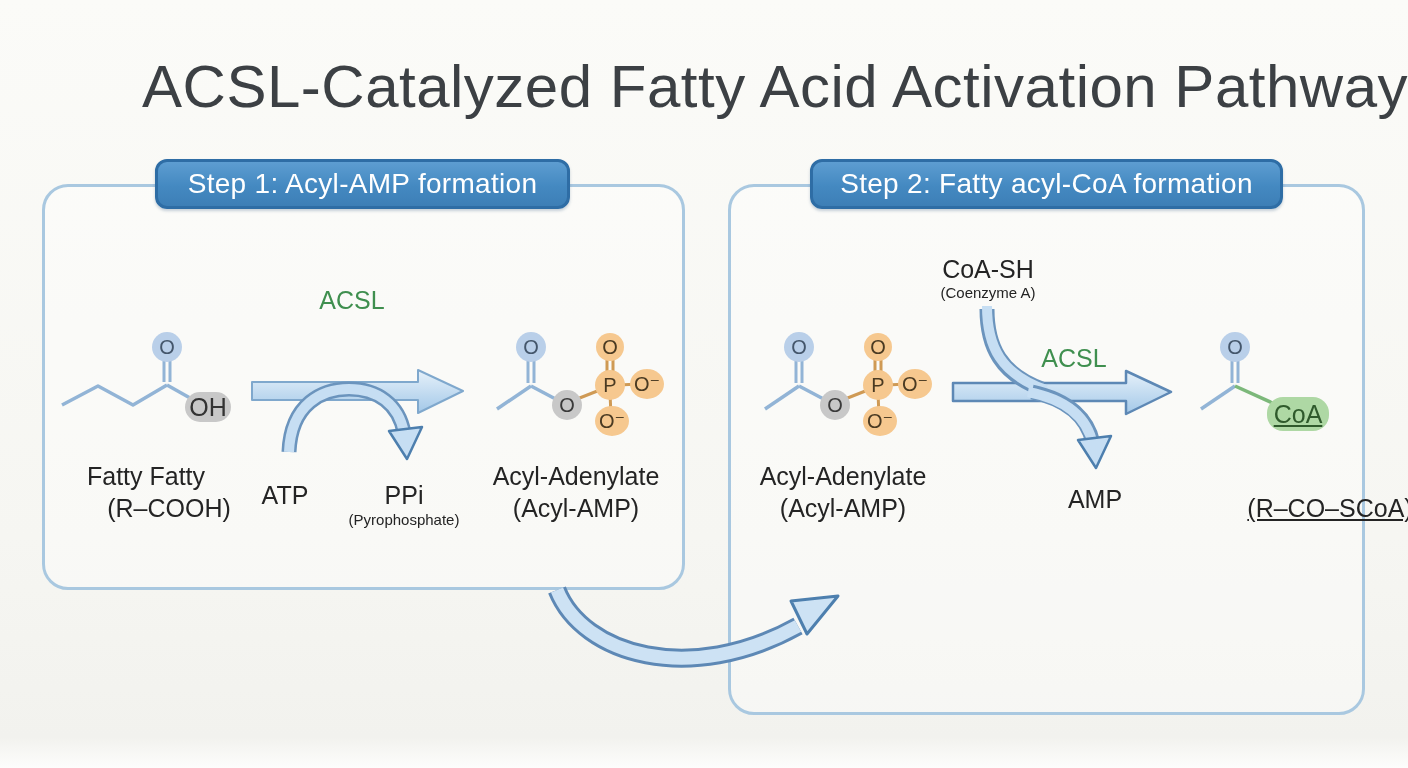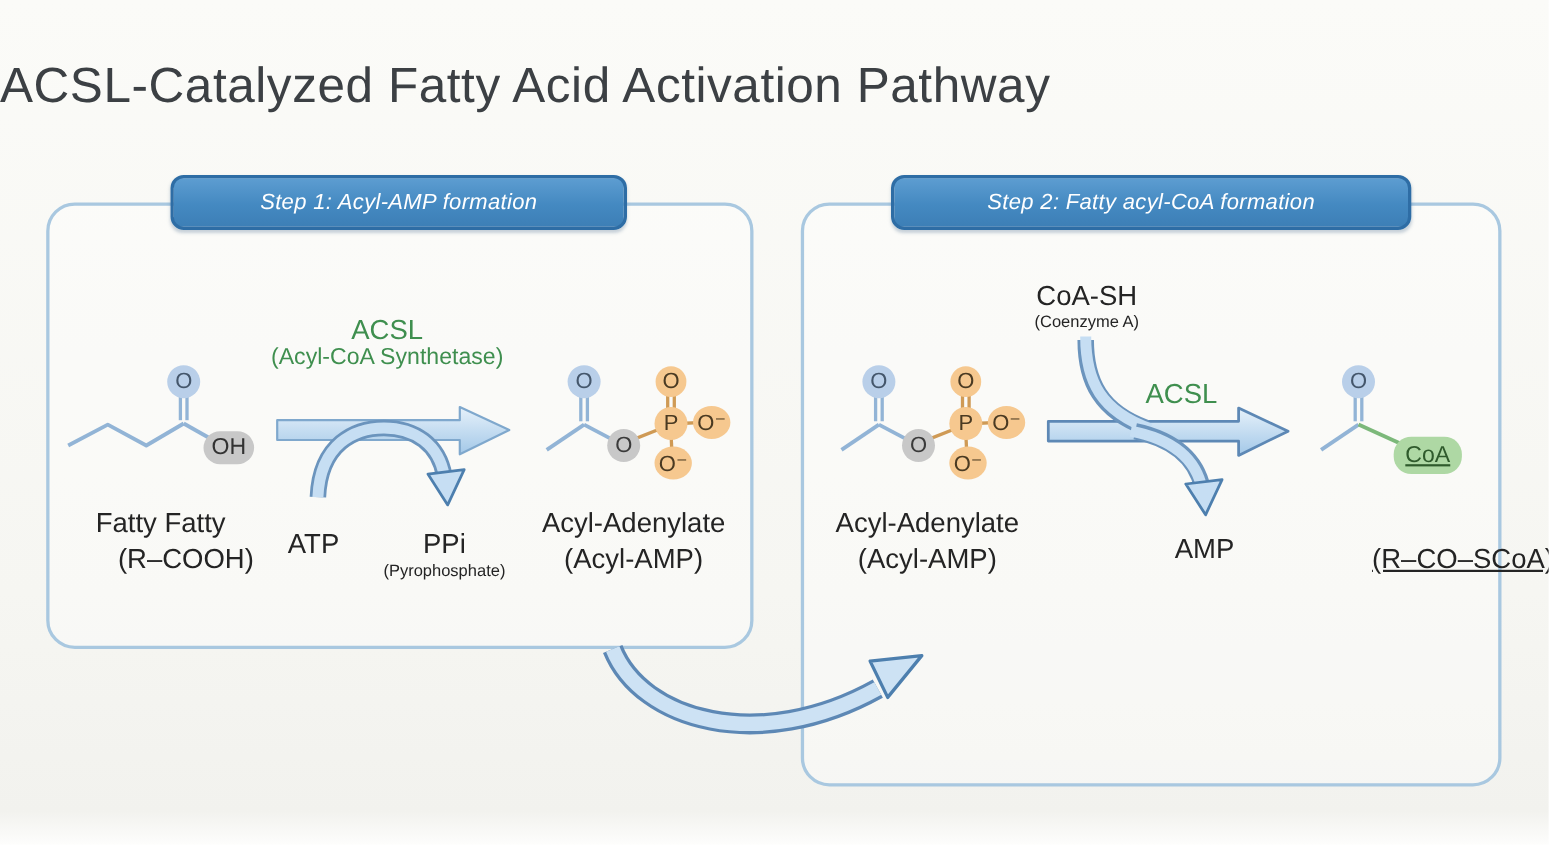--- a/index.html
+++ b/index.html
@@ -2,40 +2,40 @@
 <html><head>
 <meta charset="utf-8">
 <style>
   html,body{margin:0;padding:0;}
   #canvas{
     position:relative;width:1408px;height:768px;overflow:hidden;
     background:linear-gradient(180deg,#fbfbf8 0%,#f6f6f2 70%,#f2f2ee 96%,#fdfdfc 100%);
     font-family:"Liberation Sans","DejaVu Sans",sans-serif;color:#2e2e2e;
   }
   .abs{position:absolute;}
-  #title{left:0;right:0;top:52px;text-align:left;font-size:45px;font-weight:500;color:#3c4044;letter-spacing:.5px;z-index:4;}
+  #title{left:0;right:0;top:52px;text-align:right;font-size:60px;font-weight:500;color:#3c4044;letter-spacing:.5px;z-index:4;}
   .panel{border:3px solid #a9c8e0;border-radius:26px;background:rgba(255,255,255,.35);z-index:1;}
   #panel1{left:42px;top:184px;width:637px;height:400px;}
   #panel2{left:728px;top:184px;width:631px;height:525px;}
   .badge{
     height:44px;border:3px solid #2e6da5;border-radius:12px;z-index:4;
     background:linear-gradient(180deg,#5d9dd1 0%,#4489c1 55%,#3d7fb6 100%);
     color:#fff;display:flex;align-items:center;justify-content:center;
-    font-size:20px;letter-spacing:.3px;box-shadow:0 2px 3px rgba(40,80,120,.25);font-style:italic;
+    font-size:28px;letter-spacing:.3px;box-shadow:0 2px 3px rgba(40,80,120,.25);
   }
   #badge1{left:155px;top:159px;width:409px;}
   #badge2{left:810px;top:159px;width:467px;}
   #arrows{left:0;top:0;z-index:2;pointer-events:none;}
   .mol{width:200px;height:120px;z-index:3;}
   .mol svg{position:absolute;left:0;top:0;}
   .atom{position:absolute;display:flex;align-items:center;justify-content:center;border-radius:50%;font-size:20px;color:#3e4c5e;z-index:2;}
   .atom.blue{background:#b9cfe9;color:#44566b;}
   .atom.gray{background:#c8c8c8;color:#3a3a3a;}
   .atom.orange{background:#f6c88f;color:#4a3push;color:#4a3a22;}
-  .pill{position:absolute;display:flex;align-items:center;justify-content:center;border-radius:16px;font-size:21px;z-index:2;}
+  .pill{position:absolute;display:flex;align-items:center;justify-content:center;border-radius:16px;font-size:25px;z-index:2;}
   .pill.gray{background:#c8c8c8;color:#333;}
   .pill.green{background:#aed8a4;color:#2f5a2c;text-decoration:underline;}
   .lbl{z-index:3;text-align:left;transform:translateX(-50%);white-space:nowrap;}
   .lbl.main{font-size:25px;color:#242424;}
   .lbl.sub{font-size:15px;color:#242424;}
   .lbl.enz{color:#3f8f4f;font-size:25px;font-weight:500;}
   .lbl.enzsub{color:#3f8f4f;font-size:21px;}
   .wrap{white-space:normal;width:190px;line-height:27px;}
 </style>
 </head>
@@ -89,21 +89,20 @@
     </g>
 
     <g>
       <path d="M 1032 392 C 1070 400 1088 420 1093 443" fill="none" stroke="#6b94bd" stroke-width="15"></path>
       <path d="M 1028 392 C 1070 400 1088 420 1093 445" fill="none" stroke="#c6def3" stroke-width="10"></path>
       <polygon points="1096,468 1078,440 1111,436" fill="#c6def3" stroke="#4d7fae" stroke-width="2.5" stroke-linejoin="round"></polygon>
     </g>
   </svg>
 
   <div class="abs lbl enz" style="left:352px;top:286px;">ACSL</div>
-  <div class="abs lbl enzsub" style="left:352px;top:313px;">(Acyl-CoA Synthetase)</div>
 
   <div class="abs mol" style="left:60px;top:330px;">
     <svg width="200" height="120">
       <polyline points="2,75 38,56 73,75 107,55" fill="none" stroke="#92b4d6" stroke-width="3.5" stroke-linejoin="round"></polyline>
       <line x1="104" y1="24" x2="104" y2="52" stroke="#92b4d6" stroke-width="3"></line>
       <line x1="110" y1="24" x2="110" y2="52" stroke="#92b4d6" stroke-width="3"></line>
       <line x1="107" y1="55" x2="146" y2="77" stroke="#92b4d6" stroke-width="3.5"></line>
     </svg>
     <span class="atom blue" style="left:92px;top:2px;width:30px;height:30px;">O</span>
     <span class="pill gray" style="left:125px;top:62px;width:46px;height:30px;">OH</span>

